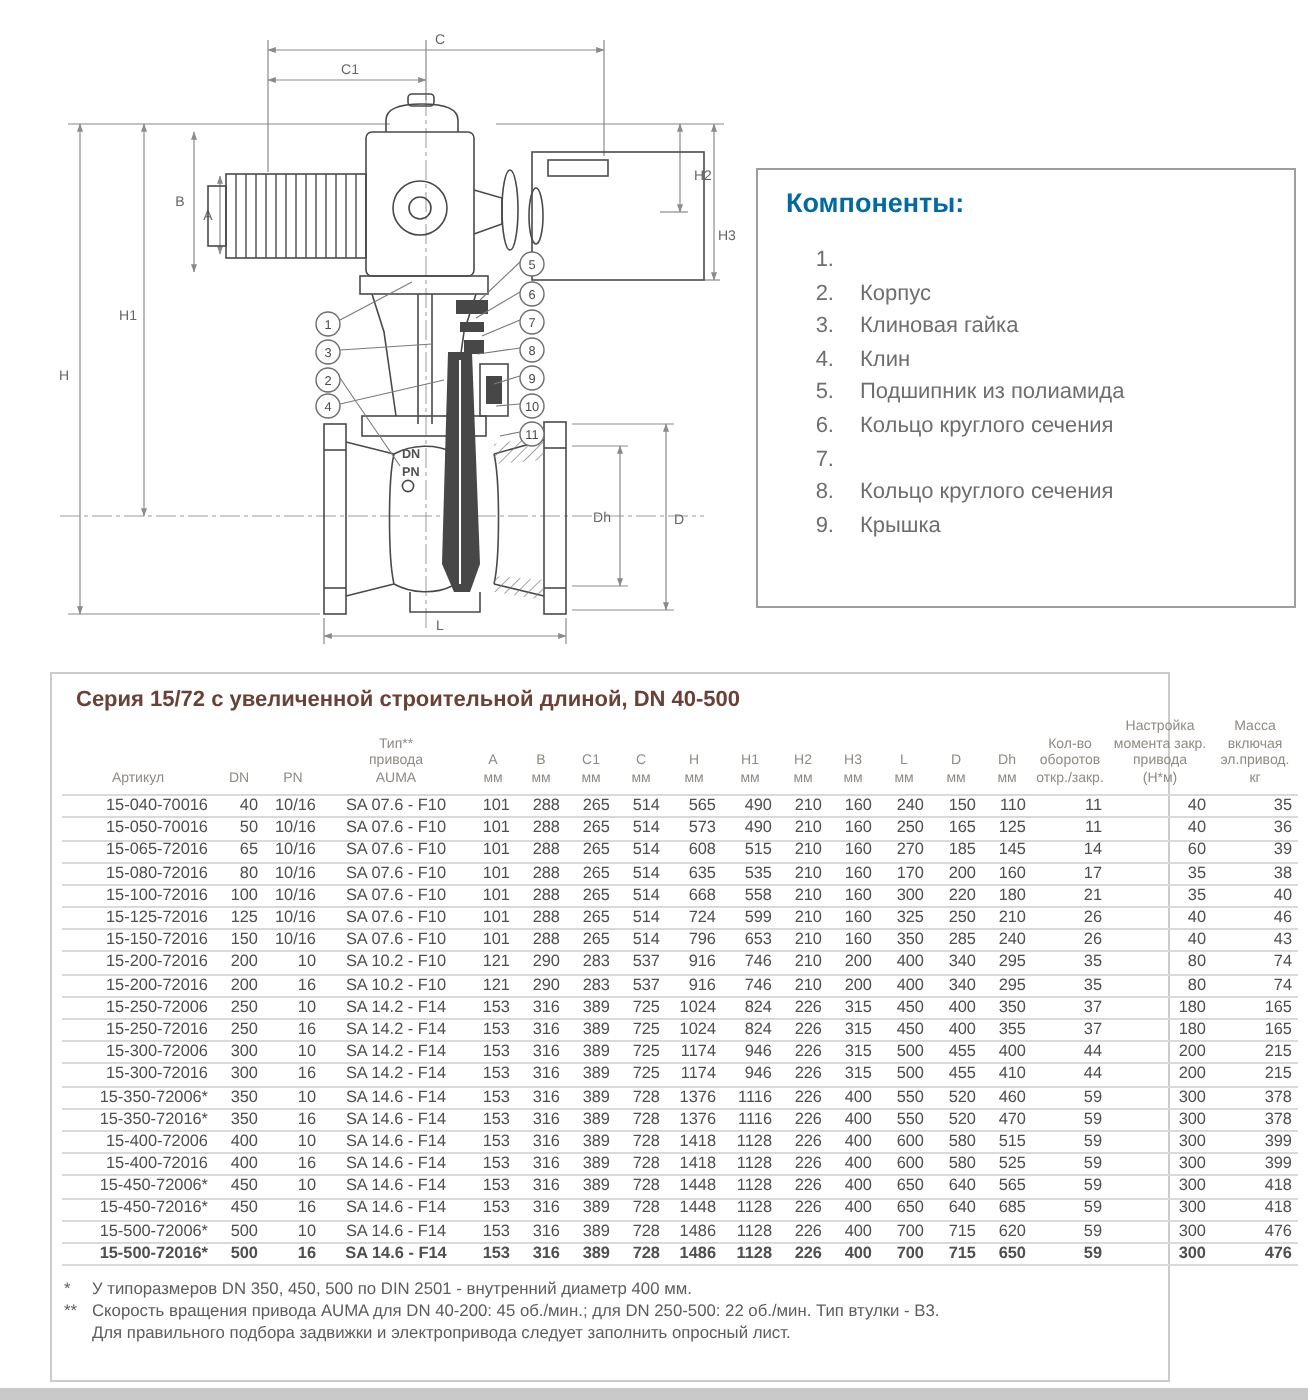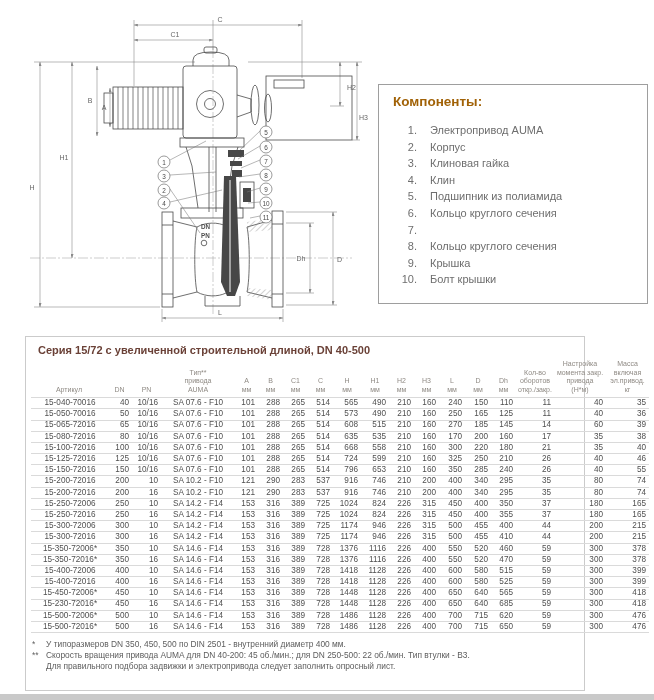--- a/index.html
+++ b/index.html
@@ -16,42 +16,42 @@
   #diagram .dk{fill:#474747;stroke:none;}
   #diagram text{font-family:"Liberation Sans",sans-serif;font-size:7px;fill:#666;}
   #diagram text.mark{font-size:6.3px;font-weight:bold;fill:#4f4f4f;}
   #diagram .bub circle{fill:#fff;stroke:#6e6e6e;stroke-width:.7;}
   #diagram .bub text{font-size:6.4px;fill:#4a4a4a;text-anchor:middle;}
   
   .components-box{
     position:absolute;left:378px;top:84px;width:244px;height:200px;
     border:1px solid #9e9e9e;padding:9px 12px;background:#fff;
   }
-  .components-title{font-size:13.5px;font-weight:bold;color:#a16207;margin:0 0 13px 2px;}
+  .components-title{font-size:13.5px;font-weight:bold;color:#0369a1;margin:0 0 13px 2px;}
   .components-list{margin:0;padding:0;list-style:none;}
   .components-list li{display:flex;line-height:16.6px;font-size:11px;color:#6e6e6e;}
   .components-list .num{width:26px;text-align:right;flex:none;margin-right:13px;}
   
   .table-box{
     position:absolute;left:25px;top:336px;width:560px;height:355px;
     border:1px solid #cbcbcb;background:#fff;box-sizing:border-box;
   }
   .table-title{margin:7px 0 4px 12px;font-size:11px;font-weight:bold;color:#6a4137;}
   table.spec{border-collapse:collapse;table-layout:fixed;width:594px;margin-left:5px;}
   table.spec th{
     font-size:7px;font-weight:normal;color:#8f8a84;text-align:center;
     vertical-align:bottom;padding:0 1px 3px;white-space:pre-line;line-height:1.22;
   }
   table.spec td{
     font-size:8.2px;color:#4f4f4f;height:10.2px;padding:0 3px 0 0;
     text-align:right;border-top:1px solid #dadada;line-height:1;
     white-space:nowrap;overflow:hidden;
   }
-  table.spec tbody tr:last-child td{border-bottom:1px solid #dadada;}
-  table.spec td.c0{text-align:center;padding-left:5px;}
+  table.spec tbody tr:last-child td{border-bottom:1px solid #dadada;font-weight:bold;}
+  table.spec td.c0{text-align:right;padding-left:5px;}
   table.spec td.c3{text-align:center;padding-left:3px;}
   .footnotes{margin:6px 0 0 6px;}
   .fn-row{display:flex;font-size:8.4px;color:#5d5d5d;line-height:10.8px;}
   .fn-marker{width:14px;flex:none;}
   .fn-text{flex:1;}
   
   .page-edge{position:absolute;left:0;top:694px;width:654px;height:6px;background:#c9c9c9;}
 </style>
 </head>
 <body>
@@ -235,21 +235,20 @@
       <circle cx="266" cy="217" r="6"></circle>
       <text x="266" y="219.5">11</text>
     </g>
 </svg>
 
 <div class="components-box">
   <div class="components-title">Компоненты:</div>
   <ol class="components-list" id="components-list">
       <li>
         <span class="num">1.</span>
-        <span>Электропривод AUMA</span>
       </li>
       <li>
         <span class="num">2.</span>
         <span>Корпус</span>
       </li>
       <li>
         <span class="num">3.</span>
         <span>Клиновая гайка</span>
       </li>
       <li>
@@ -267,24 +266,20 @@
       <li>
         <span class="num">7.</span>
       </li>
       <li>
         <span class="num">8.</span>
         <span>Кольцо круглого сечения</span>
       </li>
       <li>
         <span class="num">9.</span>
         <span>Крышка</span>
-      </li>
-      <li>
-        <span class="num">10.</span>
-        <span>Болт крышки</span>
       </li>
     </ol>
 </div>
 
 <div class="table-box">
   <div class="table-title">Серия 15/72 с увеличенной строительной длиной, DN 40-500</div>
   <table class="spec">
     <colgroup>
       <col style="width:76px">
         <col style="width:25px">
@@ -480,21 +475,21 @@
           <td>514</td>
           <td>796</td>
           <td>653</td>
           <td>210</td>
           <td>160</td>
           <td>350</td>
           <td>285</td>
           <td>240</td>
           <td>26</td>
           <td>40</td>
-          <td>55</td>
+          <td>43</td>
         </tr>
         <tr>
           <td class="c0">15-200-72016</td>
           <td>200</td>
           <td>10</td>
           <td class="c3">SA 10.2 - F10</td>
           <td>121</td>
           <td>290</td>
           <td>283</td>
           <td>537</td>
@@ -703,21 +698,21 @@
           <td>226</td>
           <td>400</td>
           <td>650</td>
           <td>640</td>
           <td>565</td>
           <td>59</td>
           <td>300</td>
           <td>418</td>
         </tr>
         <tr>
-          <td class="c0">15-230-72016*</td>
+          <td class="c0">15-450-72016*</td>
           <td>450</td>
           <td>16</td>
           <td class="c3">SA 14.6 - F14</td>
           <td>153</td>
           <td>316</td>
           <td>389</td>
           <td>728</td>
           <td>1448</td>
           <td>1128</td>
           <td>226</td>

